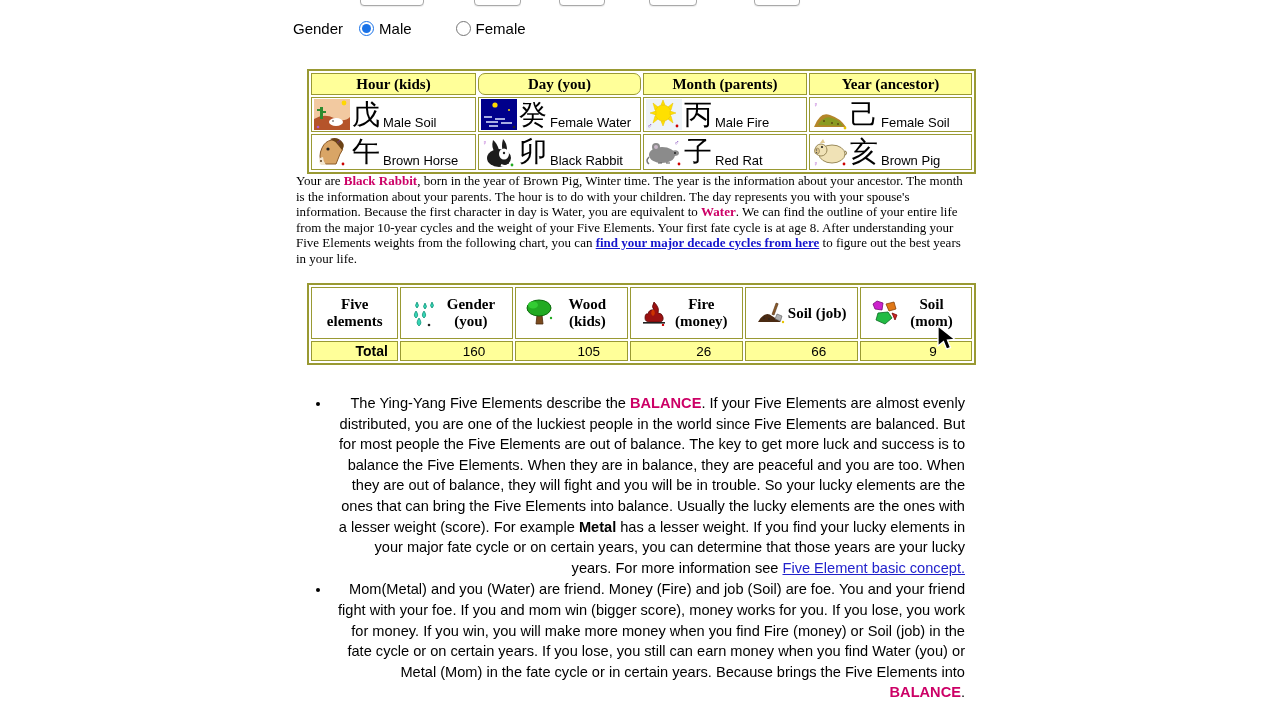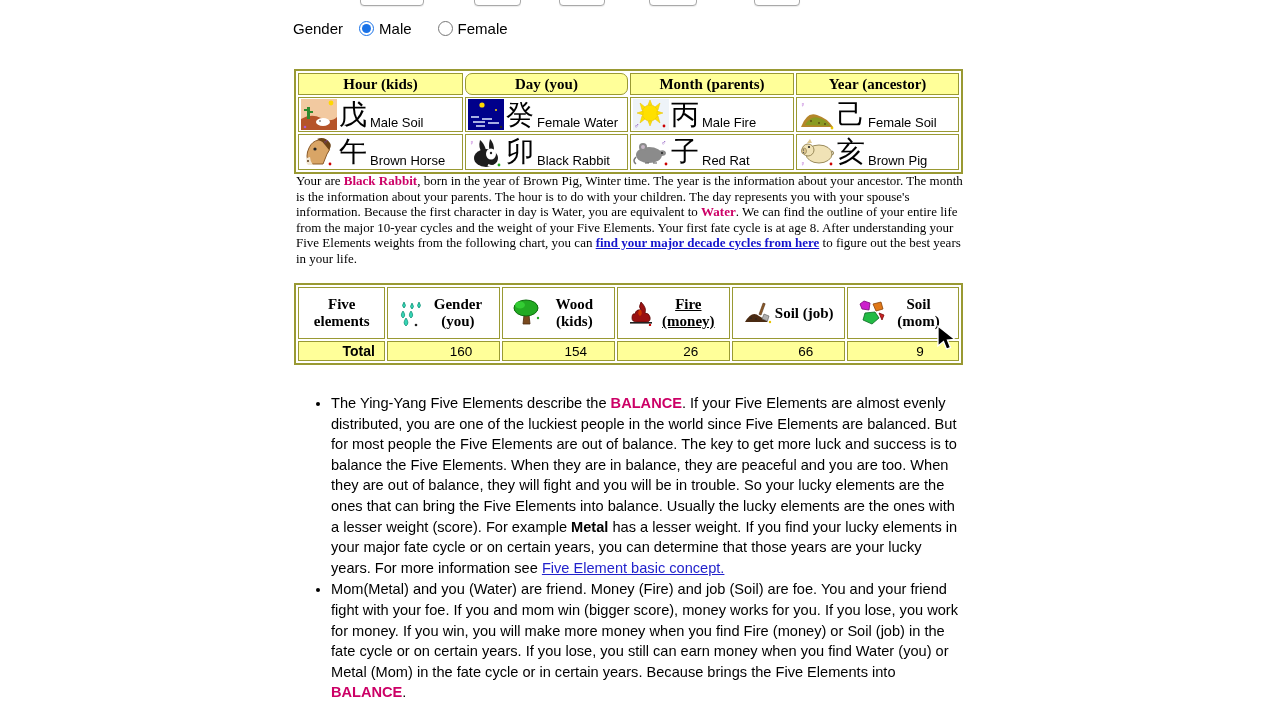--- a/index.html
+++ b/index.html
@@ -15,24 +15,24 @@
     border:1px solid #a9a9a9; border-radius:4px;
     box-shadow:0 1px 1px rgba(0,0,0,0.08);
   }
   
   .gender-row {
     position:absolute; left:293px; top:16px; height:24px;
     display:flex; align-items:center; font-size:15px;
   }
   .gender-row .glabel { margin-right:16px; }
   .gender-row input[type=radio] { width:15px; height:15px; margin:0 5px 0 0; accent-color:#1a73e8; }
-  .gender-row .opt { display:flex; align-items:center; margin-right:26px; }
+  .gender-row .opt { display:flex; align-items:center; margin-right:44px; }
   
   table.astro {
-    position:absolute; left:295px; border-collapse:separate; border-spacing:2px;
+    position:absolute; left:308px; border-collapse:separate; border-spacing:2px;
     background:#fff; border:1px solid #999933; outline:1px solid #999933;
   }
   table.astro td { border:1px solid #999933; }
   
   #pillars { top:70px; width:667px; }
   #pillars td.hd {
     background:#FFFF99; text-align:center; height:22px;
     font-family:"Liberation Serif", serif; font-weight:bold; font-size:15px;
   }
   #pillars td.cell { height:35px; padding:1px 2px; }
@@ -57,21 +57,21 @@
   }
   #elements td.ehd .hdflex { display:flex; align-items:center; justify-content:center; gap:3px; }
   #elements td.ehd .hdtext { max-width:62px; }
   #elements td.tot {
     background:#FFFF99; text-align:center; height:20px; font-size:13.5px;padding-left:35px;
   }
   #elements td.tot.lbl { font-weight:bold; font-size:14px; }
   
   .bullets {
     position:absolute; left:295px; top:393px; width:670px;
-    font-size:14.6px; line-height:20.6px;
+    font-size:14.6px; line-height:20.6px;text-align:right;
   }
   .bullets ul { margin:0; padding-left:36px; }
   .bullets li { margin:0 0 1px 0; }
   
   .cursor { position:absolute; left:936px; top:325px; width:22px; height:26px; z-index:10; }
 </style>
 </head>
 <body>
 
 <div class="top-box" style="left:360px;width:64px;"></div>
@@ -260,21 +260,21 @@
           <div class="hdflex">
       <svg width="28" height="28" viewBox="0 0 28 28">
         <path d="M12 16 h5 l1 9 h-7 Z" fill="#7a4a1e" stroke="#4a2a0e" stroke-width="0.8"></path>
         <ellipse cx="14" cy="9" rx="12" ry="8" fill="#22aa22" stroke="#0c6a0c" stroke-width="1"></ellipse>
         <ellipse cx="8" cy="6" rx="5" ry="3.5" fill="#33cc33"></ellipse>
         <circle cx="26" cy="19" r="1.2" fill="#22aa22"></circle>
       </svg>
       <span class="hdtext">Wood (kids)</span>
     </div>
         </td>
-    <td class="ehd" style="width:114px;text-decoration:underline;">
+    <td class="ehd" style="width:114px;">
           <div class="hdflex">
       <svg width="26" height="25" viewBox="0 0 26 25">
         <path d="M13 1 Q10 6 13 9 Q8 8 7 13 Q4 12 4 17 Q4 21 9 21 H18 Q23 21 22 16 Q21 12 17 12 Q19 7 13 1 Z" fill="#9b1111" stroke="#5a0a0a" stroke-width="0.8"></path>
         <path d="M11 9 Q9 13 12 15 Q15 13 13 9 Z" fill="#cc3300"></path>
         <rect x="2" y="21" width="22" height="1.6" fill="#222"></rect>
         <circle cx="22" cy="24" r="1.2" fill="#cc0000"></circle>
       </svg>
       <span class="hdtext">Fire (money)</span>
     </div>
         </td>
@@ -299,21 +299,21 @@
         <polygon points="8,14 18,13 22,19 15,25 6,21" fill="#22bb44" stroke="#0a6a22" stroke-width="0.8"></polygon>
         <polygon points="22,14 27,16 25,21" fill="#cc2222" stroke="#770a0a" stroke-width="0.8"></polygon>
       </svg>
       <span class="hdtext">Soil (mom)</span>
     </div>
         </td>
   </tr>
   <tr>
     <td class="tot lbl">Total</td>
     <td class="tot">160</td>
-    <td class="tot">154</td>
+    <td class="tot">105</td>
     <td class="tot">26</td>
     <td class="tot">66</td>
     <td class="tot">9</td>
   </tr>
 </tbody>
   </table>
 
 <div class="bullets">
   <ul>
     <li><span>The Ying-Yang Five Elements describe the </span><span class="hl">BALANCE</span><span>. If your Five Elements are almost evenly distributed, you are one of the luckiest people in the world since Five Elements are balanced. But for most people the Five Elements are out of balance. The key to get more luck and success is to balance the Five Elements. When they are in balance, they are peaceful and you are too. When they are out of balance, they will fight and you will be in trouble. So your lucky elements are the ones that can bring the Five Elements into balance. Usually the lucky elements are the ones with a lesser weight (score). For example </span><b>Metal</b><span> has a lesser weight. If you find your lucky elements in your major fate cycle or on certain years, you can determine that those years are your lucky years. For more information see </span><a href="#" class="plainlink">Five Element basic concept.</a></li>

